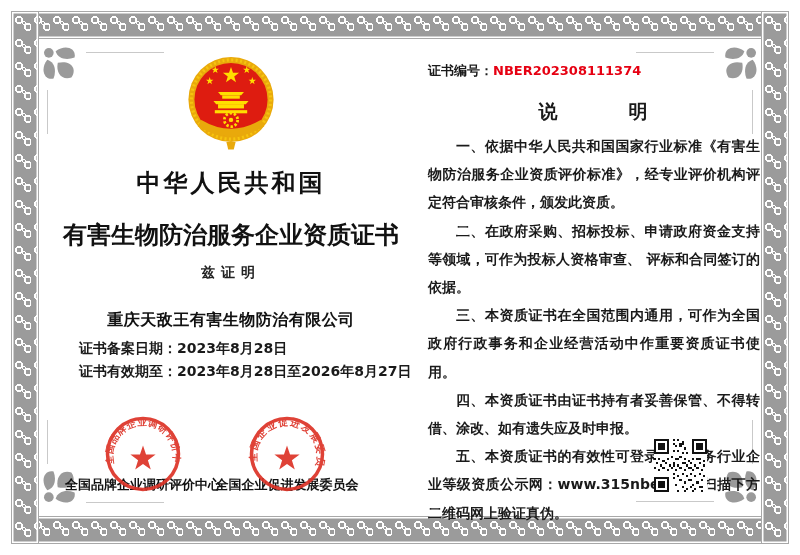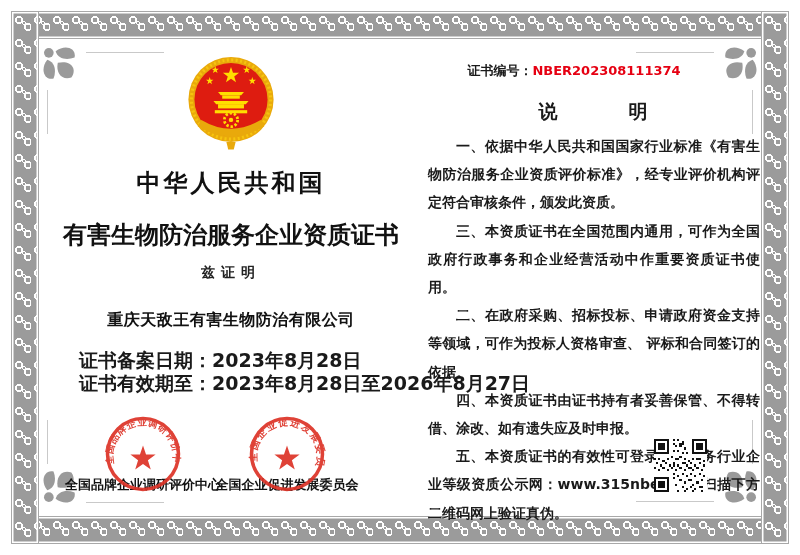--- a/index.html
+++ b/index.html
@@ -47,33 +47,33 @@
   .left-col { position:absolute; left:45px; top:56px; width:372px; text-align:center; color:#1c1c1c; }
   .emblem { width:94px; height:100px; margin:0 auto; display:block; }
   .title1 { margin-top:11px; font-size:24px; font-weight:700; letter-spacing:3px; color:#111; }
   .title2 { margin-top:20px;  font-size:24px; font-weight:700; letter-spacing:0px; color:#111; white-space:nowrap; }
   .certify { margin-top:13px; font-size:14px; font-weight:600; letter-spacing:6px; color:#222; }
   .company { margin-top:28px; font-size:16px; font-weight:700; letter-spacing:0.5px; color:#111; white-space:nowrap; }
   .grade {
     margin-top:8px; font-size:38px; font-weight:700; letter-spacing:5px;
     font-family:"DejaVu Serif","Liberation Serif",serif; color:#e60012;
   }
-  .dates { margin-top:18px; margin-left:34px; text-align:left; font-size:19px; font-weight:700; line-height:23px; color:#1a1a1a; }
+  .dates { margin-top:6px; margin-left:34px; text-align:left; font-size:14px; font-weight:700; line-height:23px; color:#1a1a1a; }
   .dates div { white-space:nowrap; }
 
   
   .seal { position:absolute; width:180px; height:82px; }
   .seal-a { left:53px;  top:414px; }
   .seal-b { left:197px; top:414px; }
   .seal .caption { position:absolute; left:0; right:0; bottom:2px; font-size:13px; font-weight:700; color:#111; white-space:nowrap; text-align:center; }
   .seal svg { position:absolute; left:51px; top:0; width:78px; height:80px; opacity:0.92; }
 
   
   .right-col { position:absolute; left:428px; top:62px; width:332px; color:#1a1a1a; }
-  .certno { text-align:center; padding-right:40px; font-size:13px; font-weight:700; white-space:nowrap; }
+  .certno { text-align:left; padding-right:40px; font-size:13px; font-weight:700; white-space:nowrap; }
   .certno .num { color:#e60012; }
   .notes-title { margin-top:19px; text-align:center; font-size:19px; font-weight:700; letter-spacing:2px; white-space:pre; }
   .notes { margin-top:7px; }
   .notes p {
     font-size:14px; font-weight:700; line-height:28.2px;
     text-align:justify; text-indent:2em; color:#1a1a1a;
   }
 
   
   .qr { position:absolute; left:654px; top:439px; width:53px; height:53px; }
@@ -193,22 +193,22 @@
     </svg>
   </div>
 
   <div class="right-col">
     <div class="certno">
       <span>证书编号：</span><span class="num">NBER202308111374</span>
     </div>
     <div class="notes-title">说        明</div>
     <div class="notes">
       <p>一、依据中华人民共和国国家行业标准《有害生物防治服务企业资质评价标准》，经专业评价机构评定符合审核条件，颁发此资质。</p>
+      <p>二、在政府采购、招标投标、申请政府资金支持等领域，可作为投标人资格审查、 评标和合同签订的依据。</p>
       <p>三、本资质证书在全国范围内通用，可作为全国政府行政事务和企业经营活动中作重要资质证书使用。</p>
-      <p>二、在政府采购、招标投标、申请政府资金支持等领域，可作为投标人资格审查、 评标和合同签订的依据。</p>
       <p>四、本资质证书由证书持有者妥善保管、不得转借、涂改、如有遗失应及时申报。</p>
       <p>五、本资质证书的有效性可登录全国服务行业企业等级资质公示网：www.315nber.cn或扫描下方二维码网上验证真伪。</p>
     </div>
   </div>
 
   <div class="qr">
     <svg viewBox="0 0 25 25">
       <rect x="0" y="0" width="25" height="25" fill="#fff"></rect>
       <g fill="#111">
         <rect x="0" y="0" width="7" height="7"></rect>

